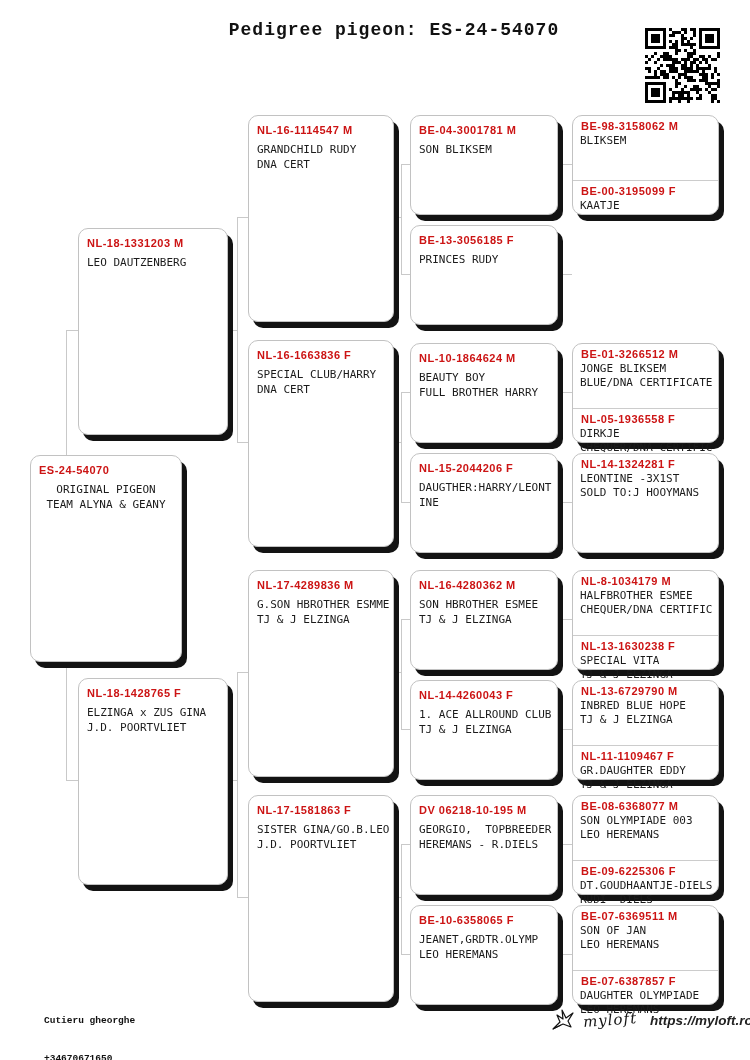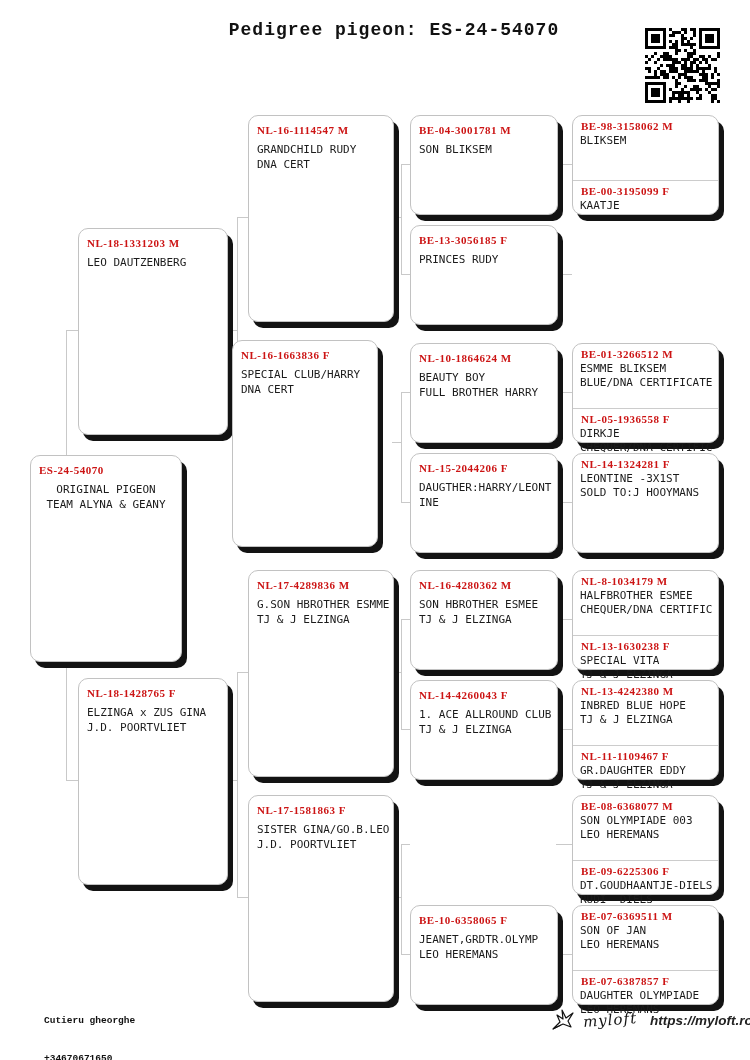--- a/index.html
+++ b/index.html
@@ -11,21 +11,21 @@
          letter-spacing:1px;color:#111;}
   
   #qr-wrap{position:absolute;left:645px;top:28px;width:75px;height:75px;}
   
   .vline,.hline{position:absolute;background:#c9c9c9;}
   .vline{width:1px;}
   .hline{height:1px;}
   
   .pbox,.pair{position:absolute;background:#fff;border:1px solid #c2c2c2;border-radius:10px;
               box-shadow:5px 6px 0 #131313;z-index:2;}
-  .pid{color:#cc1414;font-family:Liberation Serif, serif;font-weight:bold;font-size:11px;
+  .pid{color:#cc1414;font-family:Liberation Sans, sans-serif;font-weight:bold;font-size:11px;
        padding:8px 0 0 8px;white-space:pre;letter-spacing:0.5px;}
   .pname{font-family:"DejaVu Sans Mono",monospace;font-size:11px;color:#1b1b1b;
          padding-left:8px;line-height:14.5px;white-space:pre;}
   .pbox .pid{margin-bottom:7px;}
   .gcenter .pname{text-align:center;padding:0 6px;}
   
   .pair .half{height:48px;overflow:hidden;}
   .pair .half + .half{border-top:1px solid #cccccc;height:49px;margin-top:16px;}
   .pair .pid{padding-top:4px;margin-bottom:2px;}
   .pair .pname{line-height:13.5px;padding-left:7px;}
@@ -320,21 +320,21 @@
     <div class="pid">NL-18-1428765 F</div>
     <div class="pname">ELZINGA x ZUS GINA</div>
     <div class="pname">J.D. POORTVLIET</div>
   </div>
 
   <div class="pbox" style="left:248px;top:115px;width:144px;height:205px">
     <div class="pid">NL-16-1114547 M</div>
     <div class="pname">GRANDCHILD RUDY</div>
     <div class="pname">DNA CERT</div>
   </div>
-  <div class="pbox" style="left:232px;top:340px;width:144px;height:205px">
+  <div class="pbox" style="left:248px;top:340px;width:144px;height:205px">
     <div class="pid">NL-16-1663836 F</div>
     <div class="pname">SPECIAL CLUB/HARRY</div>
     <div class="pname">DNA CERT</div>
   </div>
   <div class="pbox" style="left:248px;top:570px;width:144px;height:205px">
     <div class="pid">NL-17-4289836 M</div>
     <div class="pname">G.SON HBROTHER ESMME</div>
     <div class="pname">TJ &amp; J ELZINGA</div>
   </div>
   <div class="pbox" style="left:248px;top:795px;width:144px;height:205px">
@@ -366,20 +366,25 @@
   <div class="pbox" style="left:410px;top:570px;width:146px;height:98px">
     <div class="pid">NL-16-4280362 M</div>
     <div class="pname">SON HBROTHER ESMEE</div>
     <div class="pname">TJ &amp; J ELZINGA</div>
   </div>
   <div class="pbox" style="left:410px;top:680px;width:146px;height:98px">
     <div class="pid">NL-14-4260043 F</div>
     <div class="pname">1. ACE ALLROUND CLUB</div>
     <div class="pname">TJ &amp; J ELZINGA</div>
   </div>
+  <div class="pbox" style="left:410px;top:795px;width:146px;height:98px">
+    <div class="pid">DV 06218-10-195 M</div>
+    <div class="pname">GEORGIO,  TOPBREEDER</div>
+    <div class="pname">HEREMANS - R.DIELS</div>
+  </div>
   <div class="pbox" style="left:410px;top:905px;width:146px;height:98px">
     <div class="pid">BE-10-6358065 F</div>
     <div class="pname">JEANET,GRDTR.OLYMP</div>
     <div class="pname">LEO HEREMANS</div>
   </div>
 
   <div class="pair" style="left:572px;top:115px;width:145px;height:98px">
     <div class="half">
       <div class="pid">BE-98-3158062 M</div>
       <div class="pname">BLIKSEM</div>
@@ -387,21 +392,21 @@
     </div>
     <div class="half">
       <div class="pid">BE-00-3195099 F</div>
       <div class="pname">KAATJE</div>
       <div class="pname"></div>
     </div>
   </div>
   <div class="pair" style="left:572px;top:343px;width:145px;height:98px">
     <div class="half">
       <div class="pid">BE-01-3266512 M</div>
-      <div class="pname">ESMME BLIKSEM</div>
+      <div class="pname">JONGE BLIKSEM</div>
       <div class="pname">BLUE/DNA CERTIFICATE</div>
     </div>
     <div class="half">
       <div class="pid">NL-05-1936558 F</div>
       <div class="pname">DIRKJE</div>
       <div class="pname">CHEQUER/DNA CERTIFIC</div>
     </div>
   </div>
   <div class="pair" style="left:572px;top:453px;width:145px;height:98px">
     <div class="half">
@@ -417,21 +422,21 @@
       <div class="pname">CHEQUER/DNA CERTIFIC</div>
     </div>
     <div class="half">
       <div class="pid">NL-13-1630238 F</div>
       <div class="pname">SPECIAL VITA</div>
       <div class="pname">TJ &amp; J ELZINGA</div>
     </div>
   </div>
   <div class="pair" style="left:572px;top:680px;width:145px;height:98px">
     <div class="half">
-      <div class="pid">NL-13-4242380 M</div>
+      <div class="pid">NL-13-6729790 M</div>
       <div class="pname">INBRED BLUE HOPE</div>
       <div class="pname">TJ &amp; J ELZINGA</div>
     </div>
     <div class="half">
       <div class="pid">NL-11-1109467 F</div>
       <div class="pname">GR.DAUGHTER EDDY</div>
       <div class="pname">TJ &amp; J ELZINGA</div>
     </div>
   </div>
   <div class="pair" style="left:572px;top:795px;width:145px;height:98px">

